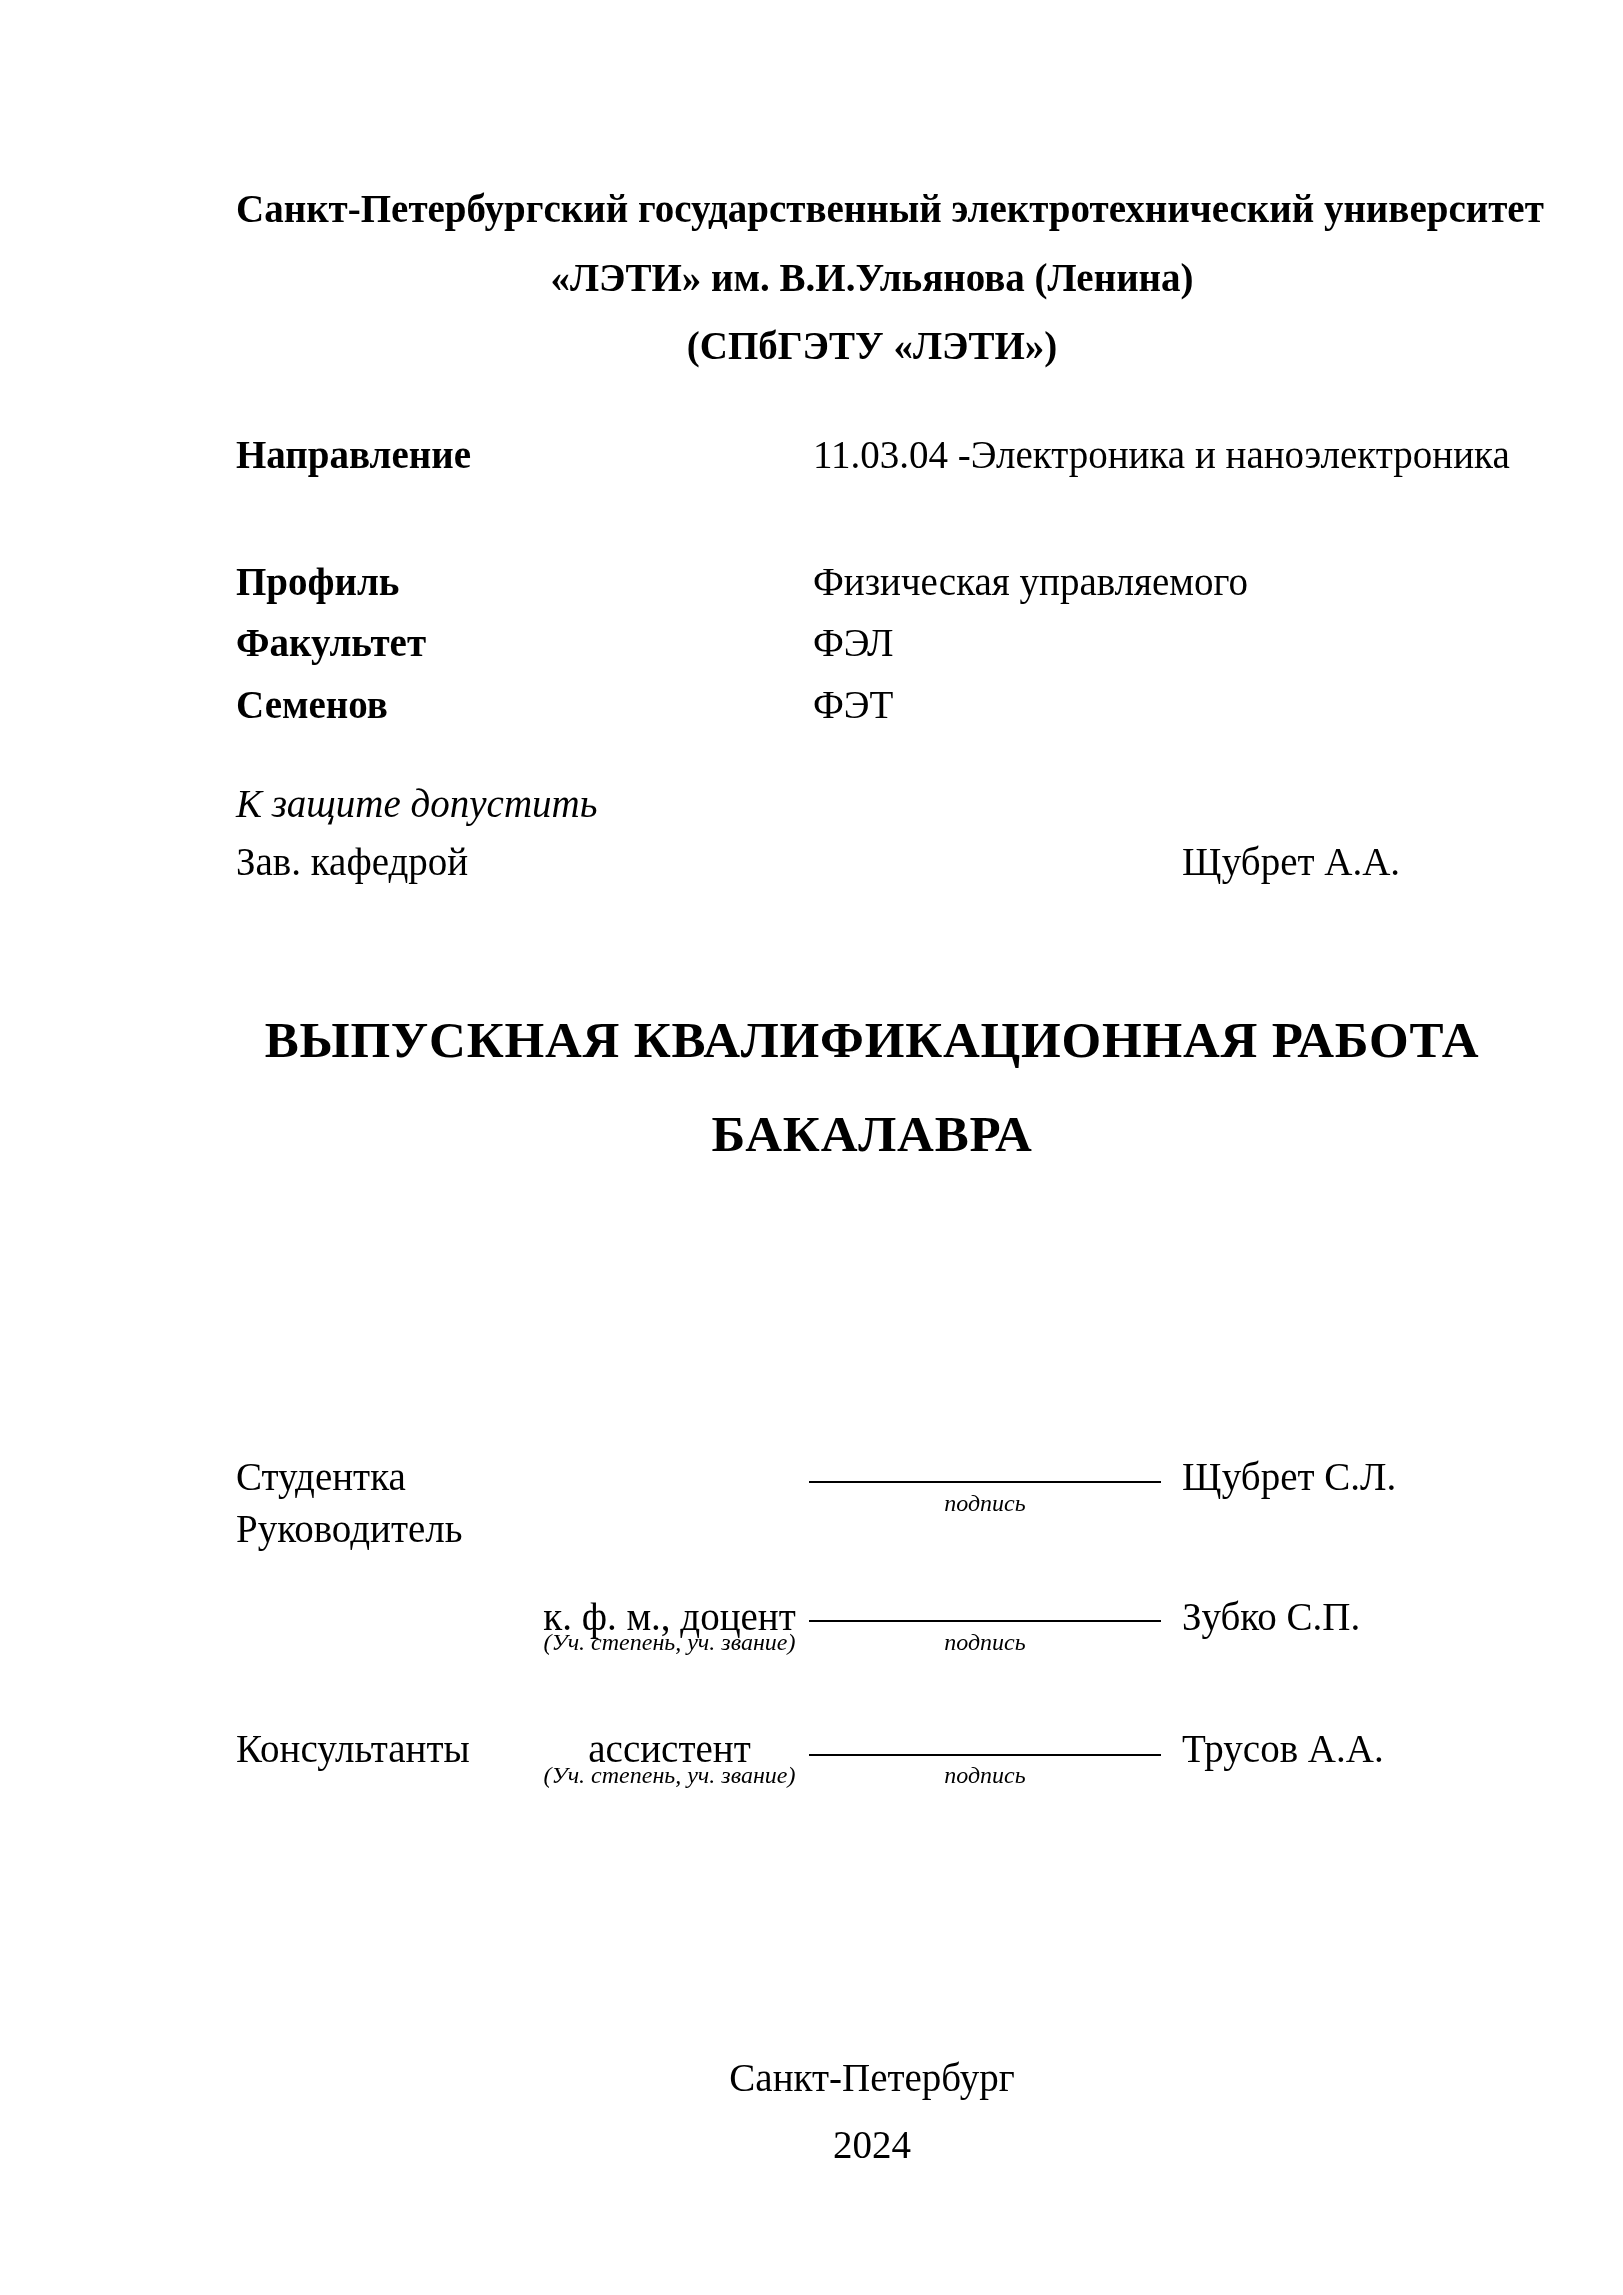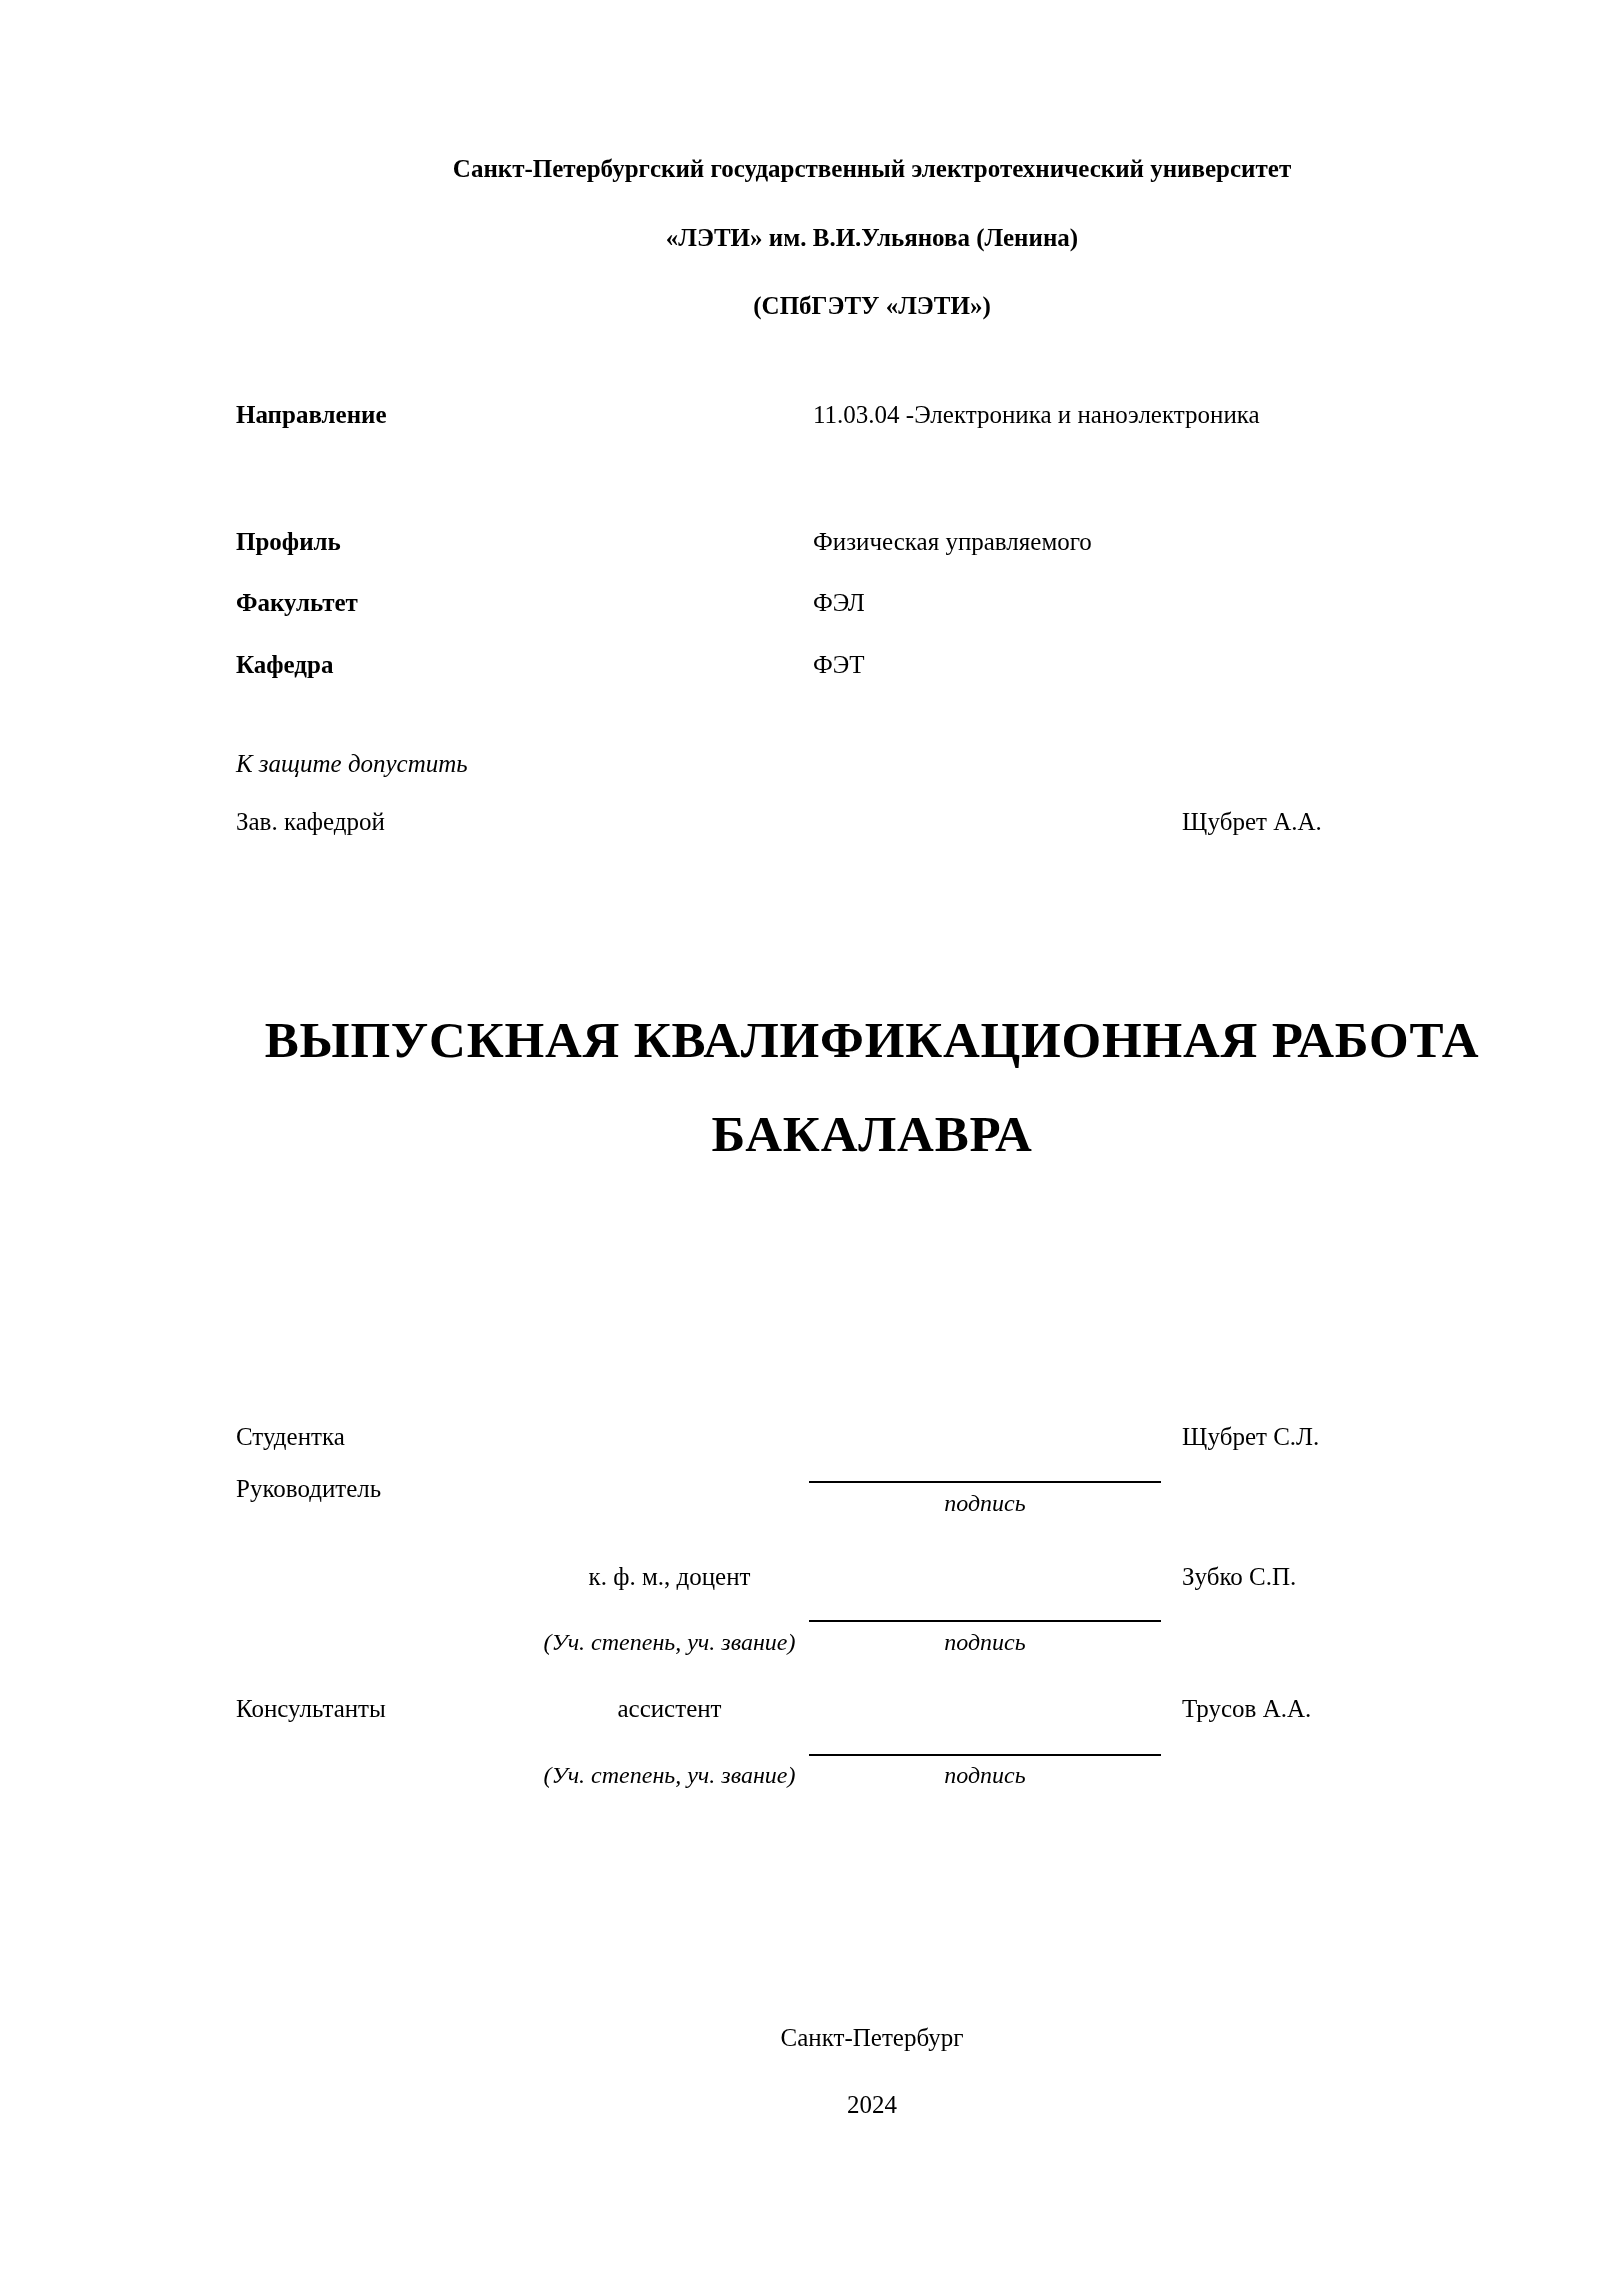--- a/index.html
+++ b/index.html
@@ -9,21 +9,21 @@
     height: 2295px;
     margin: 0 auto;
     background: #ffffff;
     color: #000000;
     font-family: "Liberation Serif", "DejaVu Serif", serif;
     overflow: hidden;
   }
   .abs { position: absolute; white-space: nowrap; }
   
   .center-band { left: 236px; width: 1272px; text-align: center; }
-  .body-text  { font-size: 25px; line-height: 1.04; }
+  .body-text  { font-size: 39px; line-height: 1.04; margin-top: 33px; }
   .bold       { font-weight: bold; }
   .italic     { font-style: italic; }
   .label-col  { left: 236px; }
   .value-col  { left: 813px; }
   .name-col   { left: 1182px; }
   .deg-col    { left: 487px;  width: 365px; text-align: center; }
   .sigcap-col { left: 809px; width: 352px; text-align: center; }
   .title-text { font-size: 51px; font-weight: bold; letter-spacing: 0.8px; }
   .topic-text { font-size: 41px; font-weight: bold; }
   .caption    { font-size: 24px; font-style: italic; line-height: 1.1; }
@@ -40,21 +40,21 @@
 
   <div class="abs label-col body-text bold" style="top:402px">Направление</div>
   <div class="abs value-col body-text" style="top:402px">11.03.04 -Электроника и наноэлектроника</div>
 
   <div class="abs label-col body-text bold" style="top:529px">Профиль</div>
   <div class="abs value-col body-text" style="top:529px">Физическая управляемого</div>
 
   <div class="abs label-col body-text bold" style="top:590px">Факультет</div>
   <div class="abs value-col body-text" style="top:590px">ФЭЛ</div>
 
-  <div class="abs label-col body-text bold" style="top:652px">Кафедра</div>
+  <div class="abs label-col body-text bold" style="top:652px">Семенов</div>
   <div class="abs value-col body-text" style="top:652px">ФЭТ</div>
 
   <div class="abs label-col body-text italic" style="top:751px">К защите допустить</div>
   <div class="abs label-col body-text" style="top:809px">Зав. кафедрой</div>
   <div class="abs name-col body-text" style="top:809px">Щубрет А.А.</div>
 
   <div class="abs center-band title-text" style="top:1011px">ВЫПУСКНАЯ КВАЛИФИКАЦИОННАЯ РАБОТА</div>
   <div class="abs center-band title-text" style="top:1105px">БАКАЛАВРА</div>
 
 

